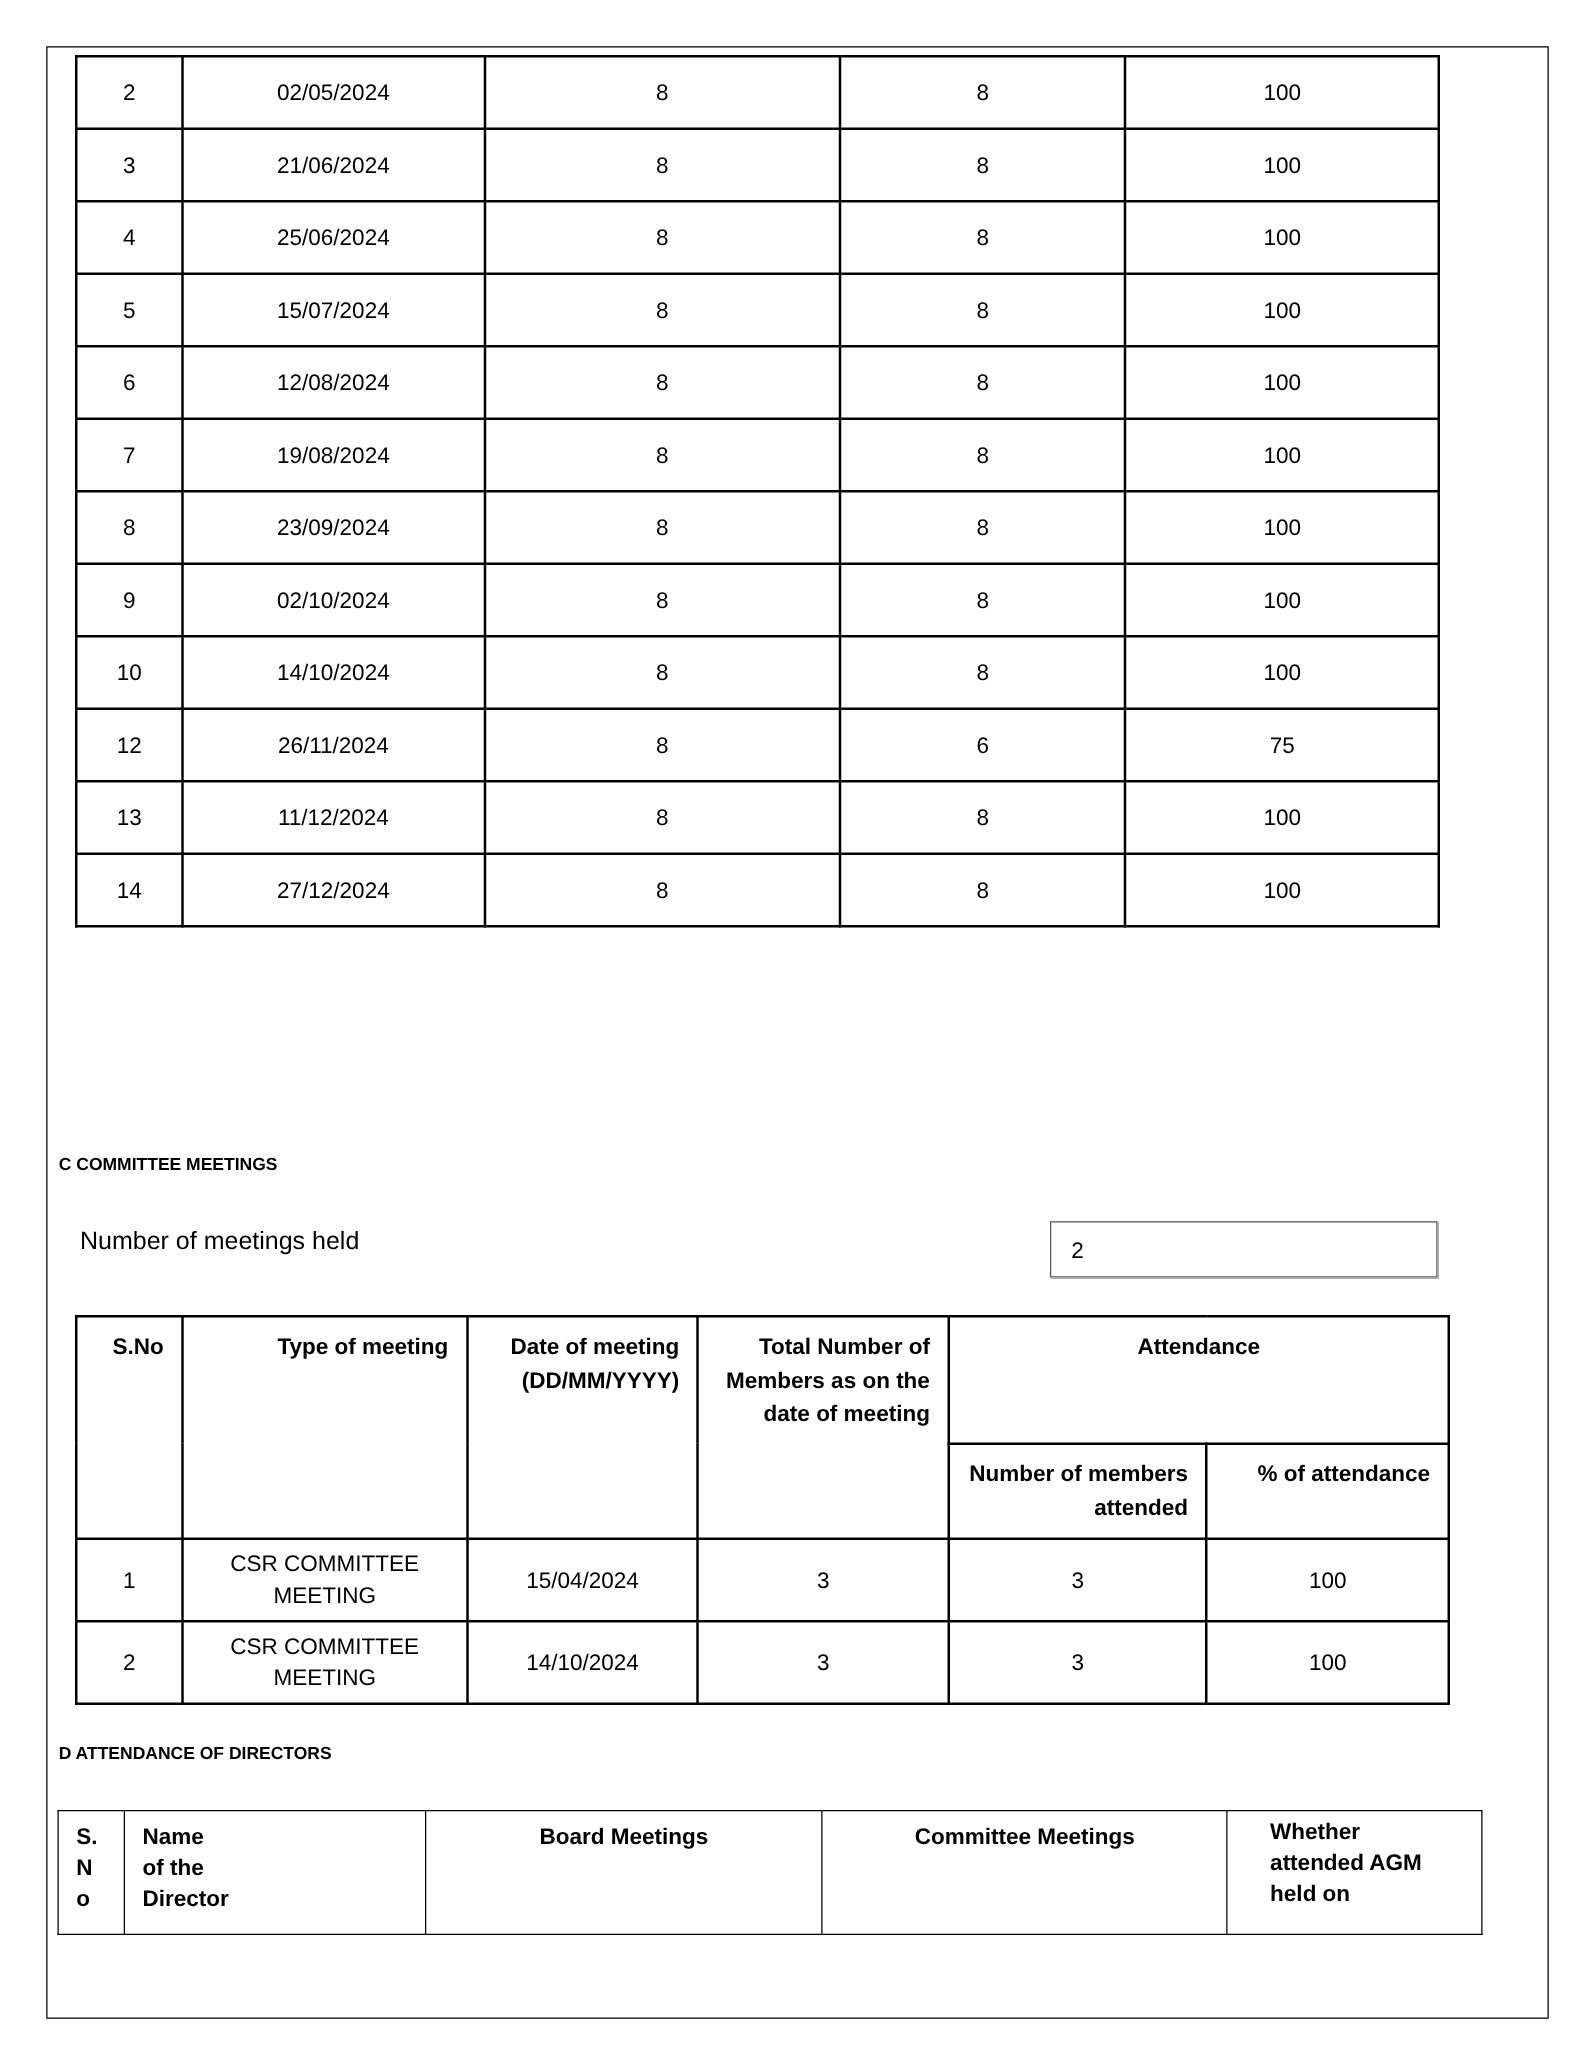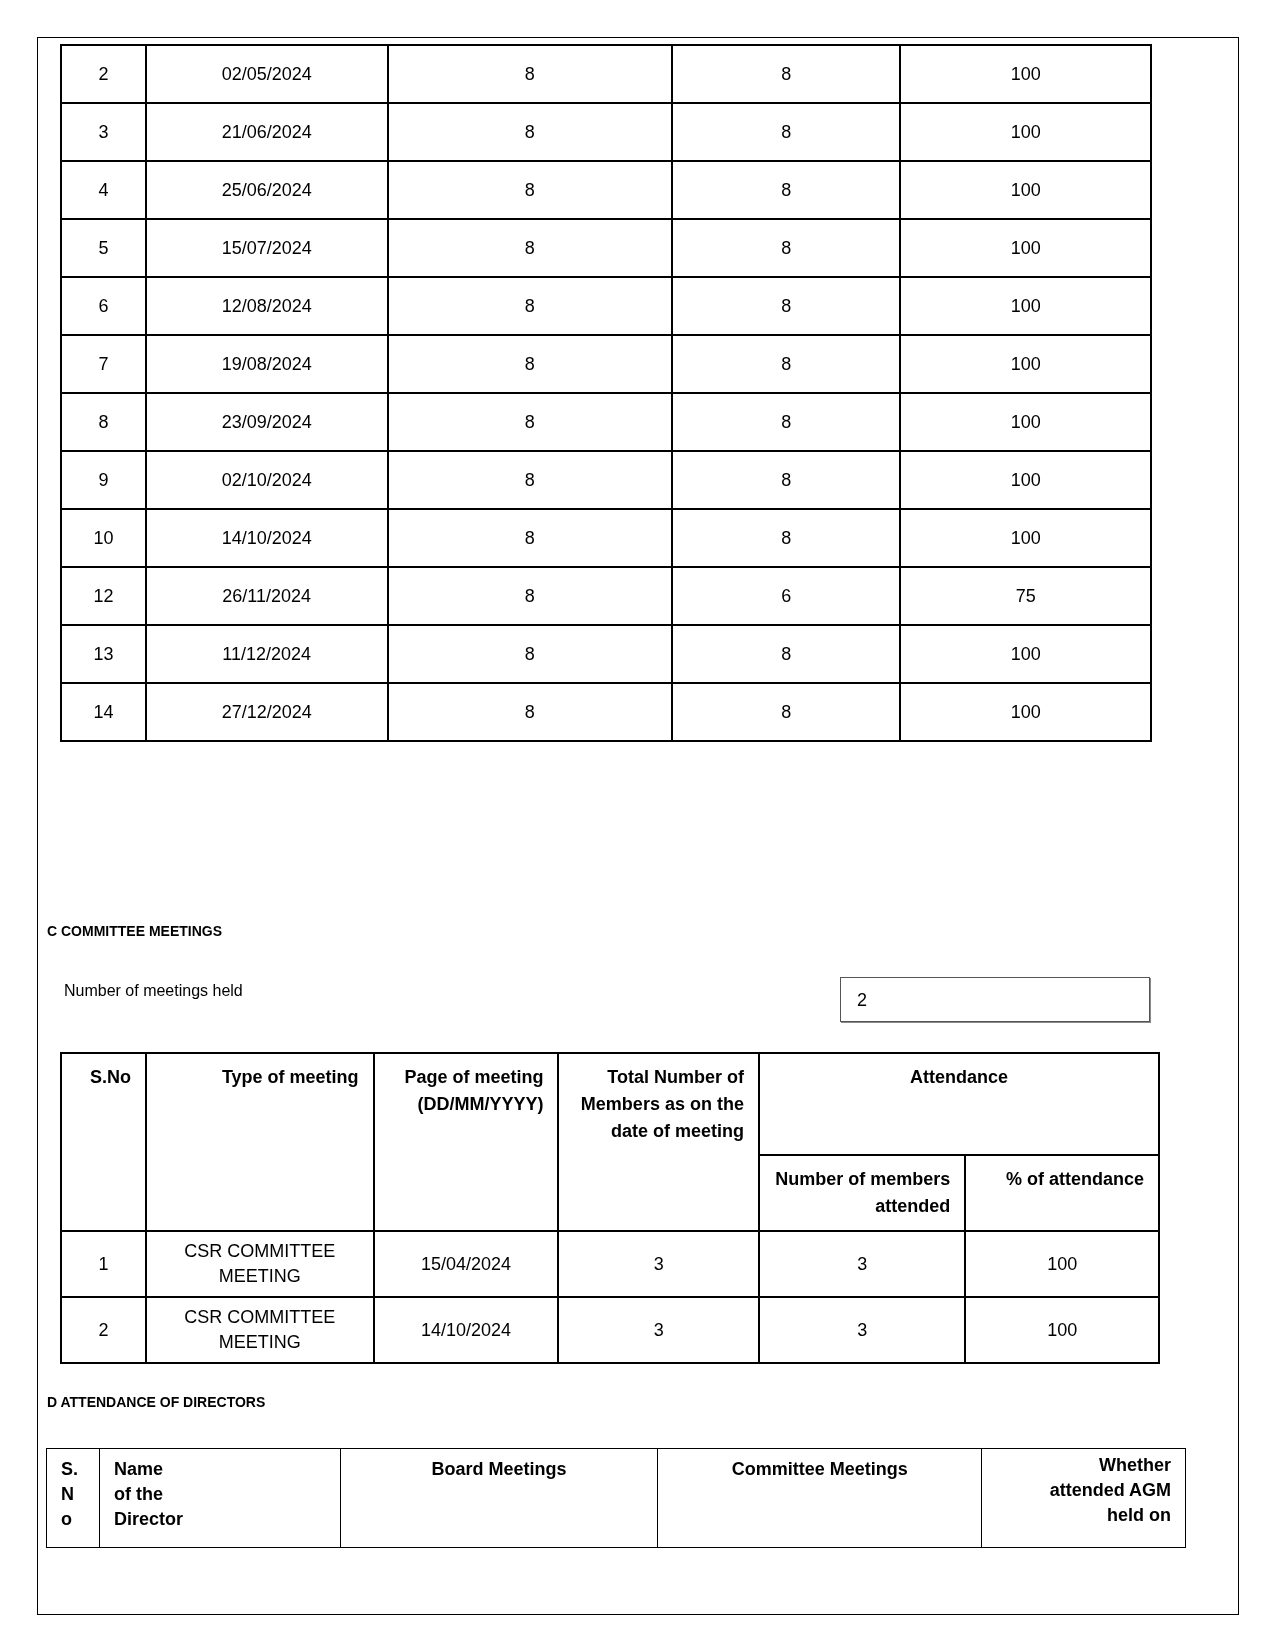--- a/index.html
+++ b/index.html
@@ -12,21 +12,21 @@
   #board-table { left: 60px; top: 44px; width: 1092px; }
   #board-table td { height: 56px; }
   #board-table col.c1 { width: 85px; }
   #board-table col.c2 { width: 242px; }
   #board-table col.c3 { width: 285px; }
   #board-table col.c4 { width: 229px; }
   #board-table col.c5 { width: 251px; }
 
   .section-title { position: absolute; font-weight: bold; font-size: 14px; }
   #sec-c-title { left: 47px; top: 923px; }
-  #meetings-held-label { position: absolute; left: 64px; top: 982px; font-size: 16px; }
+  #meetings-held-label { position: absolute; left: 64px; top: 982px; font-size: 20px; }
   #meetings-held-box { position: absolute; left: 840px; top: 977px; width: 310px; height: 45px; border: 1px solid #555; box-shadow: 1px 1px 0 #888; box-sizing: border-box; font-size: 18px; padding: 12px 0 0 16px; }
 
   
   #committee-table { left: 60px; top: 1052px; width: 1100px; }
   #committee-table th { font-weight: bold; text-align: right; vertical-align: top; padding: 10px 14px; line-height: 27px; }
   #committee-table th.center { text-align: center; }
   #committee-table th.sub { vertical-align: top; margin-top: 43px; }
   #committee-table td { height: 64px; line-height: 25px; }
   #committee-table col.k1 { width: 85px; }
   #committee-table col.k2 { width: 228px; }
@@ -161,21 +161,21 @@
       <col class="k2">
       <col class="k3">
       <col class="k4">
       <col class="k5">
       <col class="k6">
     </colgroup>
   <thead>
     <tr>
       <th rowspan="2">S.No</th>
       <th rowspan="2">Type of meeting</th>
-      <th rowspan="2">Page of meeting (DD/MM/YYYY)</th>
+      <th rowspan="2">Date of meeting (DD/MM/YYYY)</th>
       <th rowspan="2">Total Number of Members as on the date of meeting</th>
       <th colspan="2" class="center" style="height:80px;">Attendance</th>
     </tr>
     <tr>
       <th class="sub" style="height:42px;">Number of members attended</th>
       <th class="sub">% of attendance</th>
     </tr>
   </thead>
   <tbody id="committee-body">
       <tr>
@@ -214,21 +214,21 @@
         <span>N</span>
         <span>o</span>
       </th>
       <th class="left sno-stack">
         <span>Name</span>
         <span>of the</span>
         <span>Director</span>
       </th>
       <th>Board Meetings</th>
       <th>Committee Meetings</th>
-      <th class="left sno-stack" style="padding-left:34px;padding-top:4px;text-align:right;">
+      <th class="left sno-stack" style="padding-left:34px;padding-top:4px;">
         <span>Whether</span>
         <span>attended AGM</span>
         <span>held on</span>
       </th>
     </tr>
   </thead>
 </table>
 
 <div id="page-footer">Page 14 of 20</div>
 

